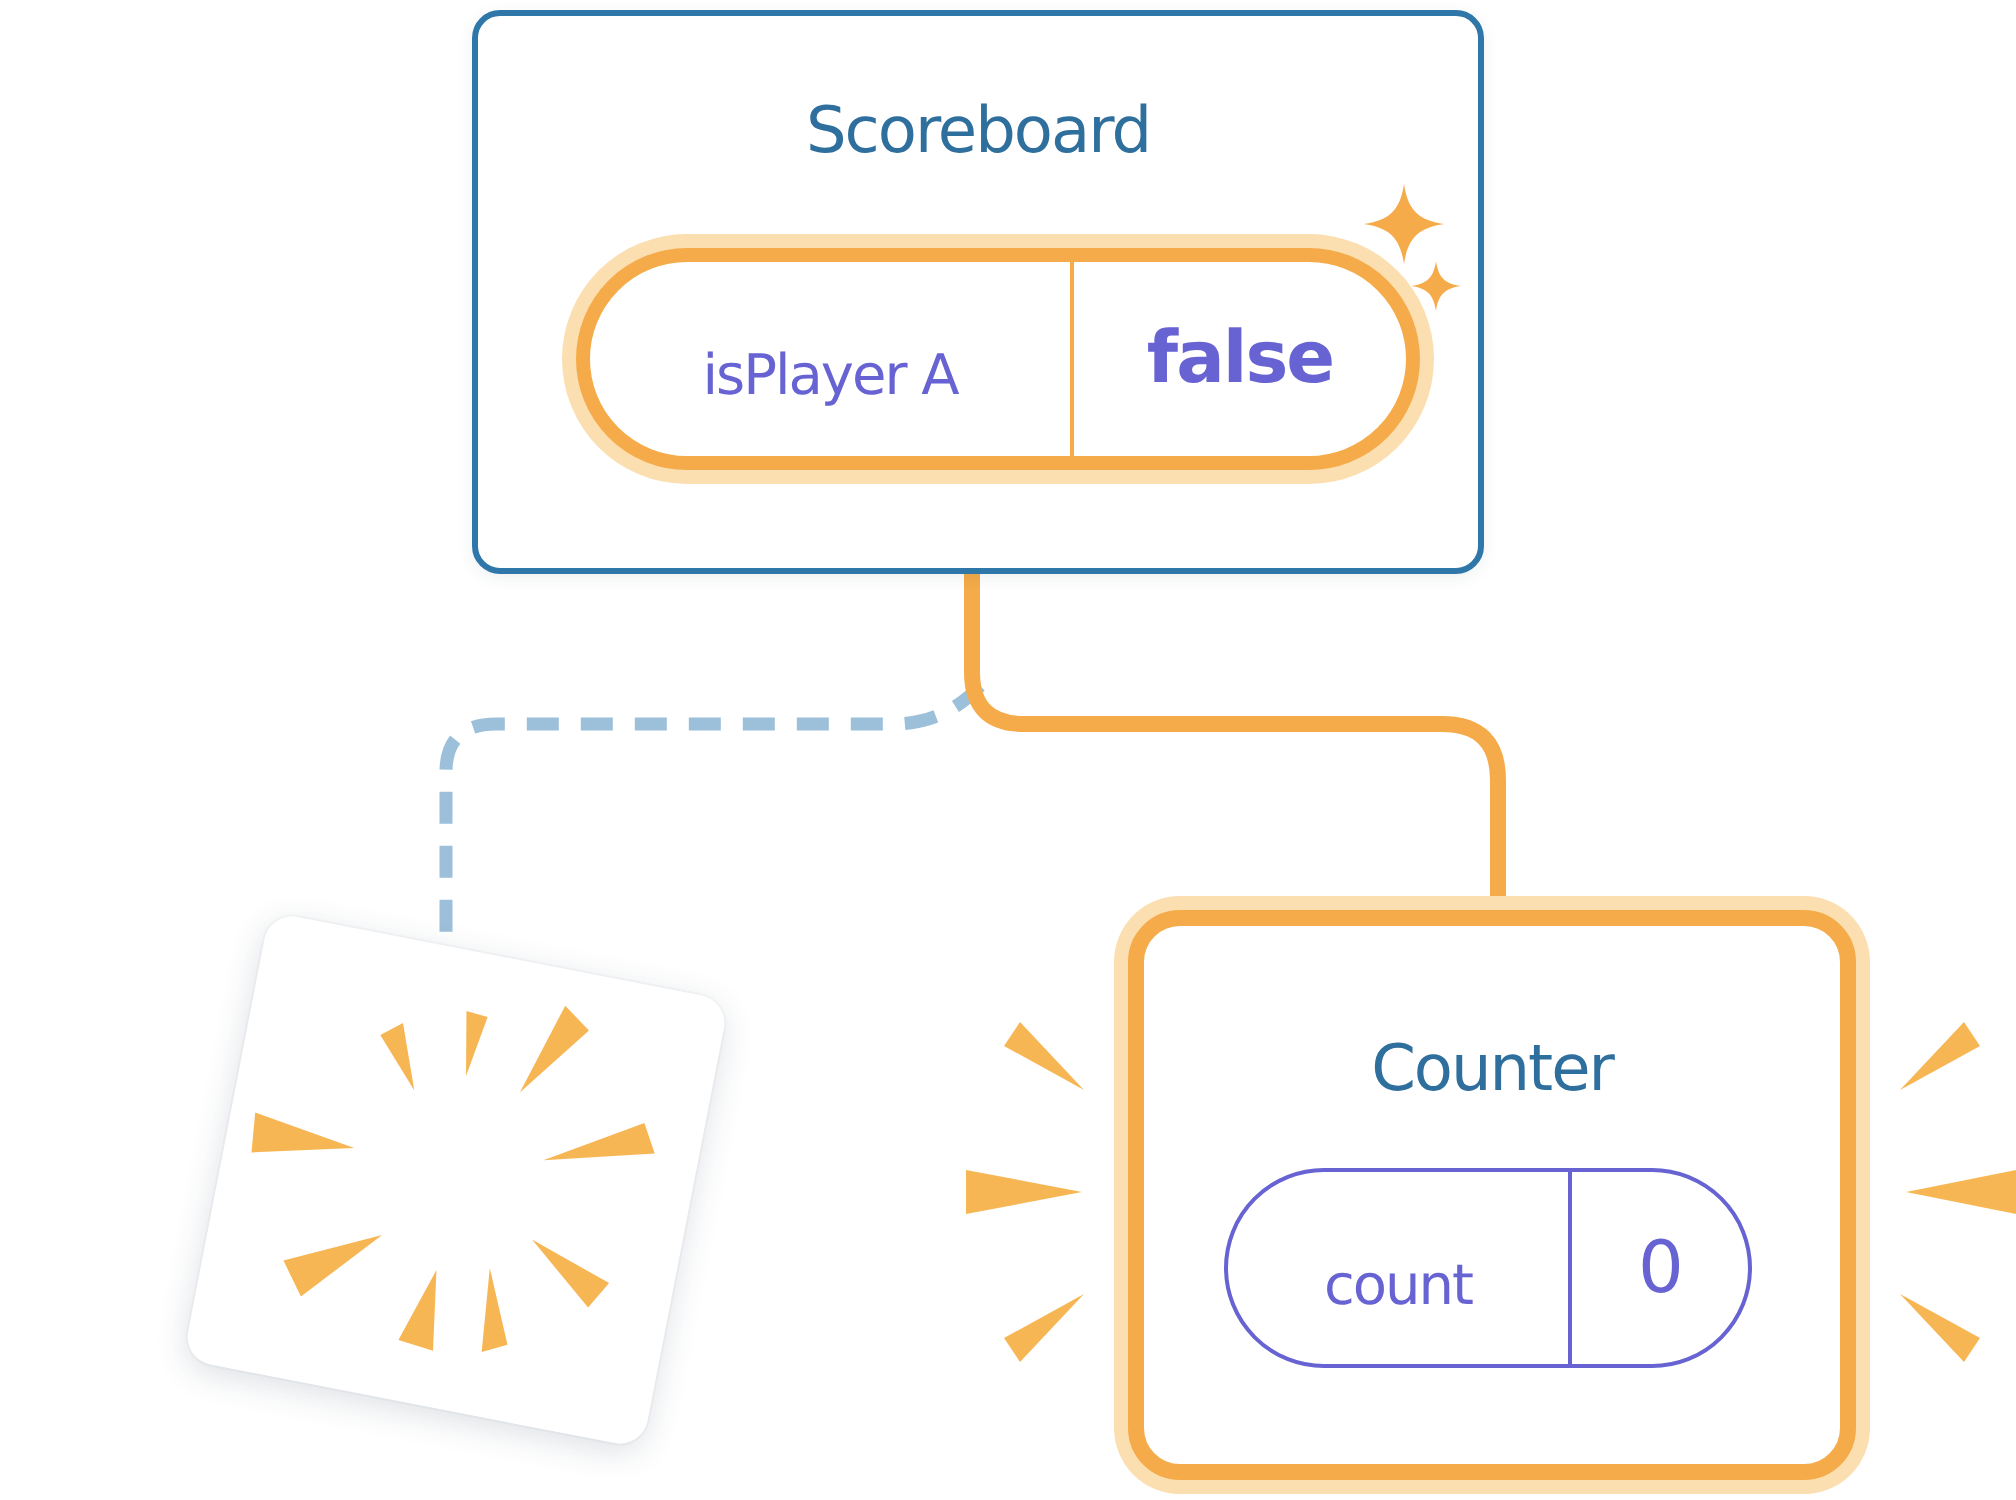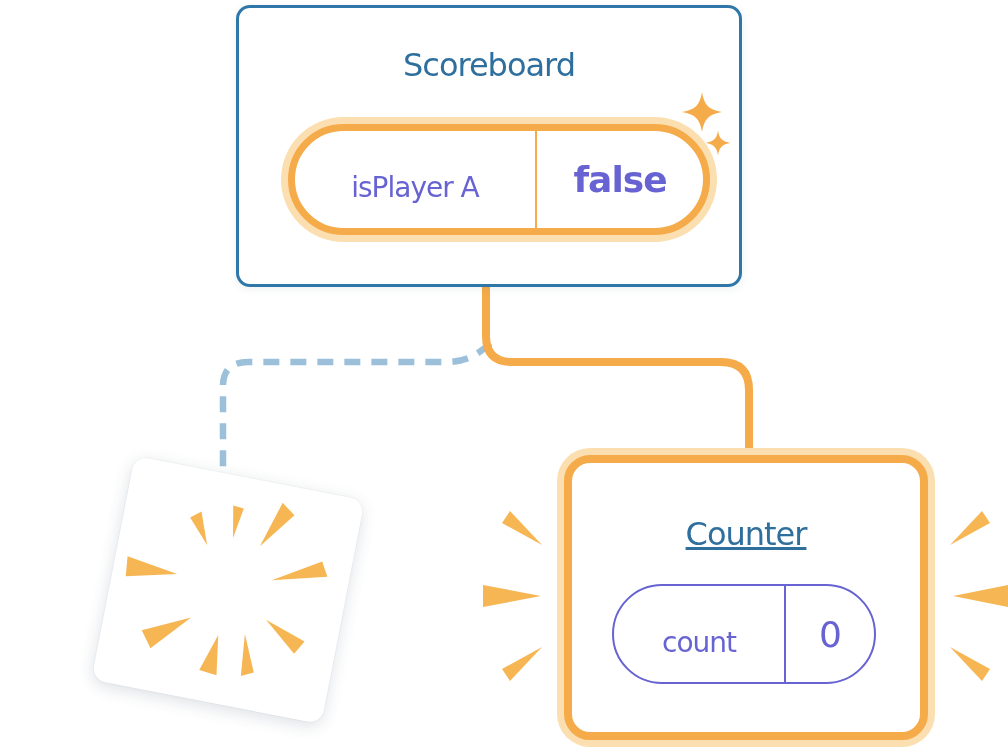--- a/index.html
+++ b/index.html
@@ -68,21 +68,21 @@
   .poof-card svg { position:absolute; left:0; top:0; }
 
   
   .counter-card {
     position:absolute; left:564px; top:455px; width:364px; height:285px; z-index:2;
     background:var(--card_white);
     border:8px solid var(--accent_orange);
     border-radius:26px;
     box-shadow:0 0 0 7px var(--accent_orange_light);
   }
-  .counter-card .card-title { top:53px;text-decoration:underline; }
+  .counter-card .card-title { top:53px; }
 
   
   .count-pill {
     position:absolute; left:40px; top:121px; width:264px; height:100px;
     background:var(--card_white);
     border:2px solid var(--state_purple);
     border-radius:999px;
     display:flex; align-items:stretch; overflow:hidden;
   }
   .count-pill .pill-left  { width:172px; border-right:2px solid var(--state_purple);align-items:center; }

